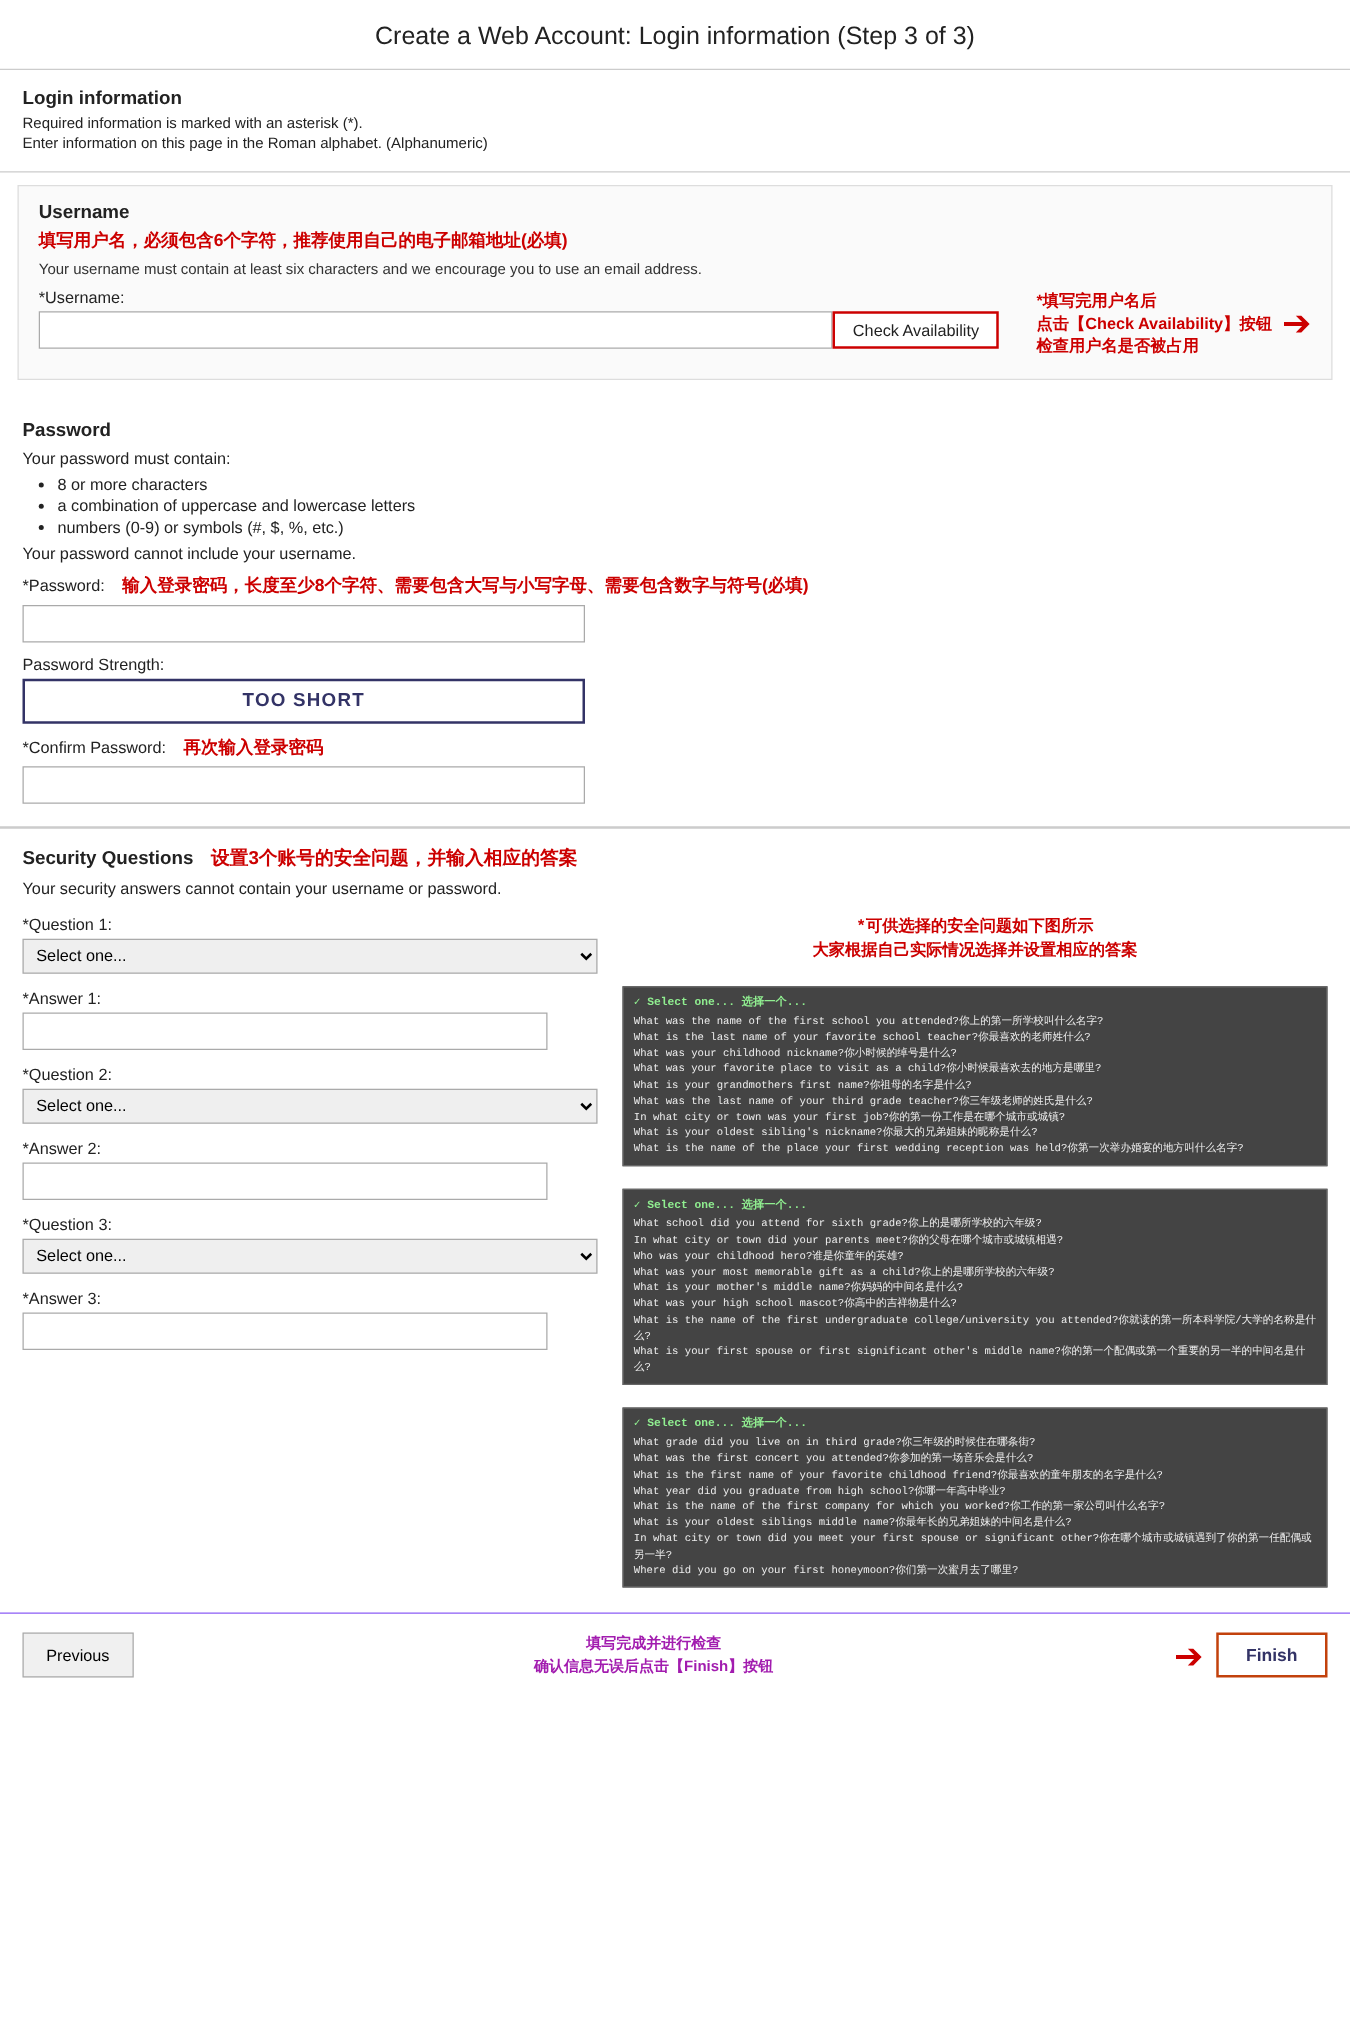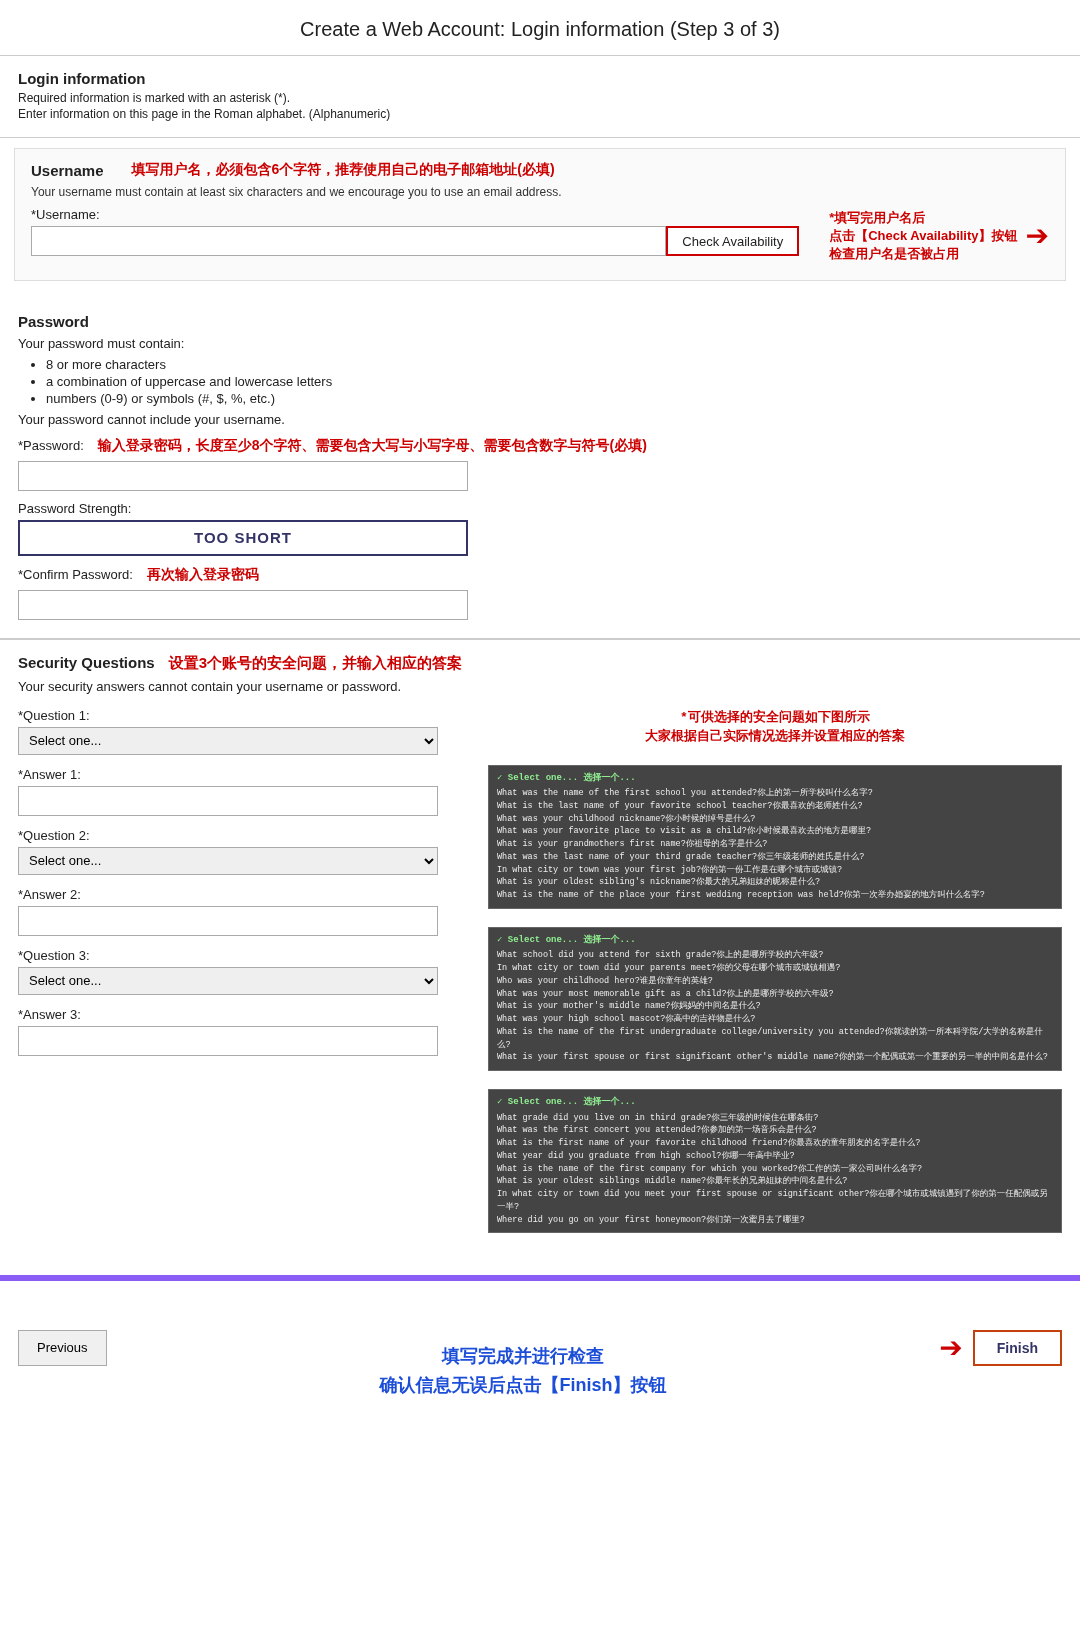--- a/index.html
+++ b/index.html
@@ -122,22 +122,22 @@
     }
     .too-short-text {
       font-size: 15px;
       font-weight: bold;
       color: #333366;
       letter-spacing: 1px;
     }
 
     
     .security-section {
-      padding: 14px 18px 34px 18px;
-      border-bottom: 6px solid #8b5cf6;
+      padding: 14px 18px 12px 18px;
+      border-bottom: 1px solid #8b5cf6;
     }
     .security-header {
       display: flex;
       align-items: baseline;
       gap: 14px;
       margin-bottom: 4px;
     }
     .security-main {
       display: flex;
       gap: 20px;
@@ -161,21 +161,21 @@
       margin-bottom: 8px;
     }
     .question-group {
       margin-bottom: 12px;
     }
     .question-label {
       font-size: 13px;
       margin-bottom: 4px;
     }
     .question-select {
-      width: 420px;
+      width: 460px;
       height: 28px;
       border: 1px solid #aaa;
       font-size: 13px;
       padding: 2px 6px;
     }
     .answer-input {
       width: 420px;
       height: 30px;
       border: 1px solid #aaa;
       padding: 2px 6px;
@@ -208,25 +208,24 @@
       display: flex;
       align-items: center;
       justify-content: space-between;
       position: relative;
     }
     .footer-center {
       flex: 1;
       text-align: center;
     }
     .footer-annotation {
-      color: #1d4ed8;
-      font-size: 18px;
+      color: #a21caf;
+      font-size: 12px;
       font-weight: bold;
       line-height: 1.6;
-      margin-top: 47px;
     }
     .footer-arrow {
       display: flex;
       align-items: center;
       gap: 10px;
     }
     .prev-btn {
       height: 36px;
       padding: 0 18px;
       border: 1px solid #aaa;
@@ -254,21 +253,21 @@
 
 <div class="page-title">Create a Web Account: Login information (Step 3 of 3)</div>
 
 <div class="section" style="border-bottom:1px solid #ccc; padding-bottom:6px;">
   <div class="section-title">Login information</div>
   <div class="required-note">Required information is marked with an asterisk (*).</div>
   <div class="alphanumeric-note">Enter information on this page in the Roman alphabet. (Alphanumeric)</div>
 </div>
 
 <div style="margin: 10px 14px 0 14px; padding: 12px 16px 16px 16px; background:#fafafa; border:1px solid #ddd;">
-  <div style="display:flex; align-items:center; gap:28px; margin-bottom:6px;">
+  <div style="display:flex; align-items:flex-start; gap:6px; margin-bottom:6px;flex-direction:column;">
     <span style="font-size:15px; font-weight:bold;">Username</span>
     <span class="annotation-red">填写用户名，必须包含6个字符，推荐使用自己的电子邮箱地址(必填)</span>
   </div>
   <div class="field-desc">Your username must contain at least six characters and we encourage you to use an email address.</div>
 
   <div style="display:flex; align-items:flex-start; gap:30px;">
     <div style="flex:1;">
       <div class="field-label">*Username:</div>
       <div class="username-row">
         <input type="text" class="username-input" style="">

